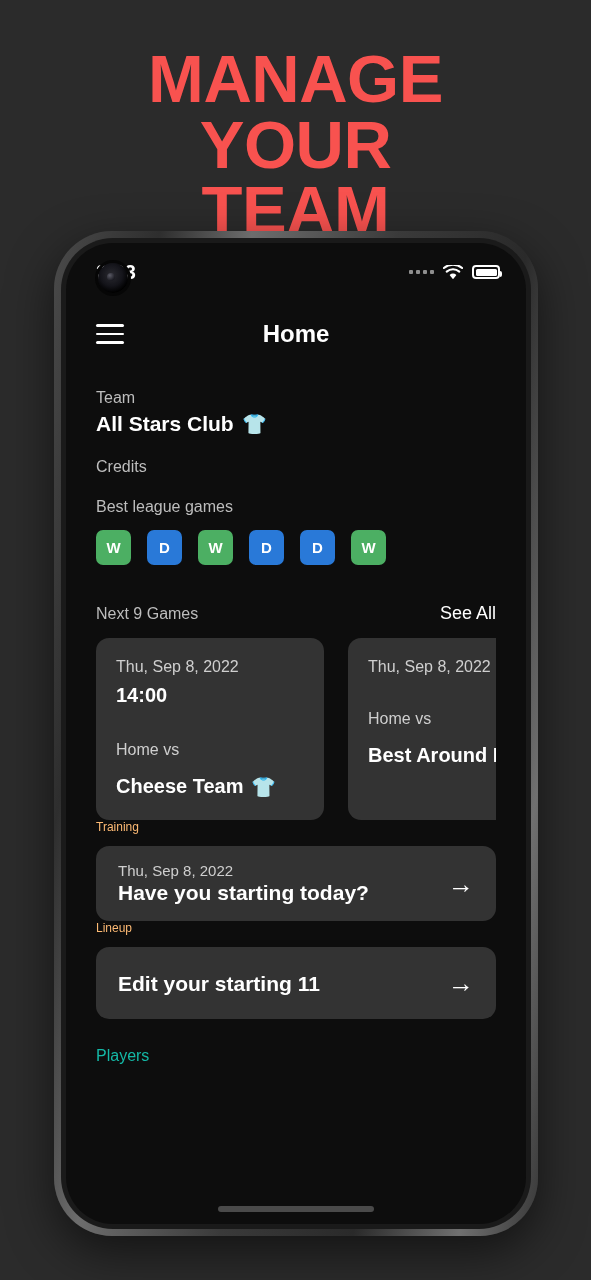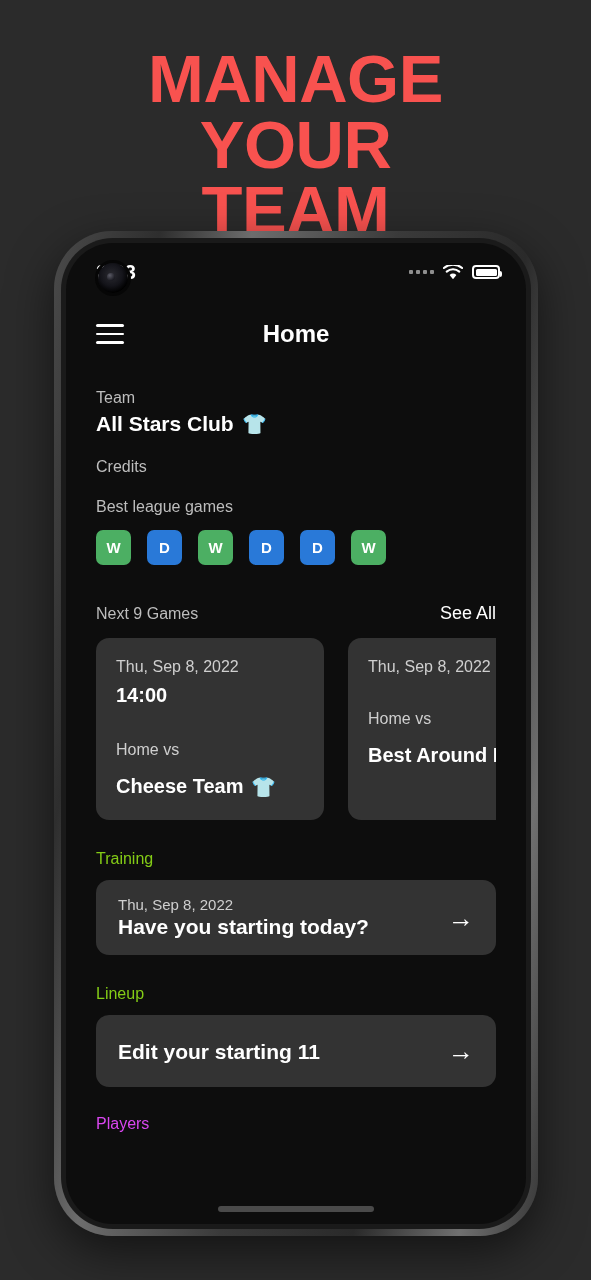--- a/index.html
+++ b/index.html
@@ -153,36 +153,36 @@
   }
   .game-date { color:#cfcfcf; font-size:16px; }
   .game-time { color:#fff; font-size:20px; font-weight:700; margin-top:8px; }
   .game-side { color:#cfcfcf; font-size:16px; margin-top:34px; }
   .game-opp {
     color:#fff; font-size:20px; font-weight:700; margin-top:16px;
     display:flex; align-items:center; gap:8px; white-space:nowrap;
   }
 
   
-  .sec-lbl { color:#84cc16; font-size:16px; margin-top:30px; }
+  .sec-lbl { color:#fdba74; font-size:12px; }
   .action-card {
     margin-top:12px;
     background:#333333;
     border-radius:13px;
     padding:16px 22px;
     display:flex; align-items:center;
     min-height:72px;
     cursor:pointer;
   }
   .action-text { flex:1; }
   .action-sub { color:#cfcfcf; font-size:15px; }
   .action-main { color:#fff; font-size:21px; font-weight:700; margin-top:2px; }
   .arrow { color:#fff; font-size:26px; line-height:1; margin-left:14px; }
 
-  .cut-label { color:#d946ef; font-size:16px; margin-top:28px; }
+  .cut-label { color:#14b8a6; font-size:16px; margin-top:28px; }
 
   
   .home-indicator {
     position:absolute; bottom:12px; left:50%;
     transform:translateX(-50%);
     width:156px; height:6px; border-radius:3px;
     background:#4a4a4a;
   }
 </style>
 </head>

